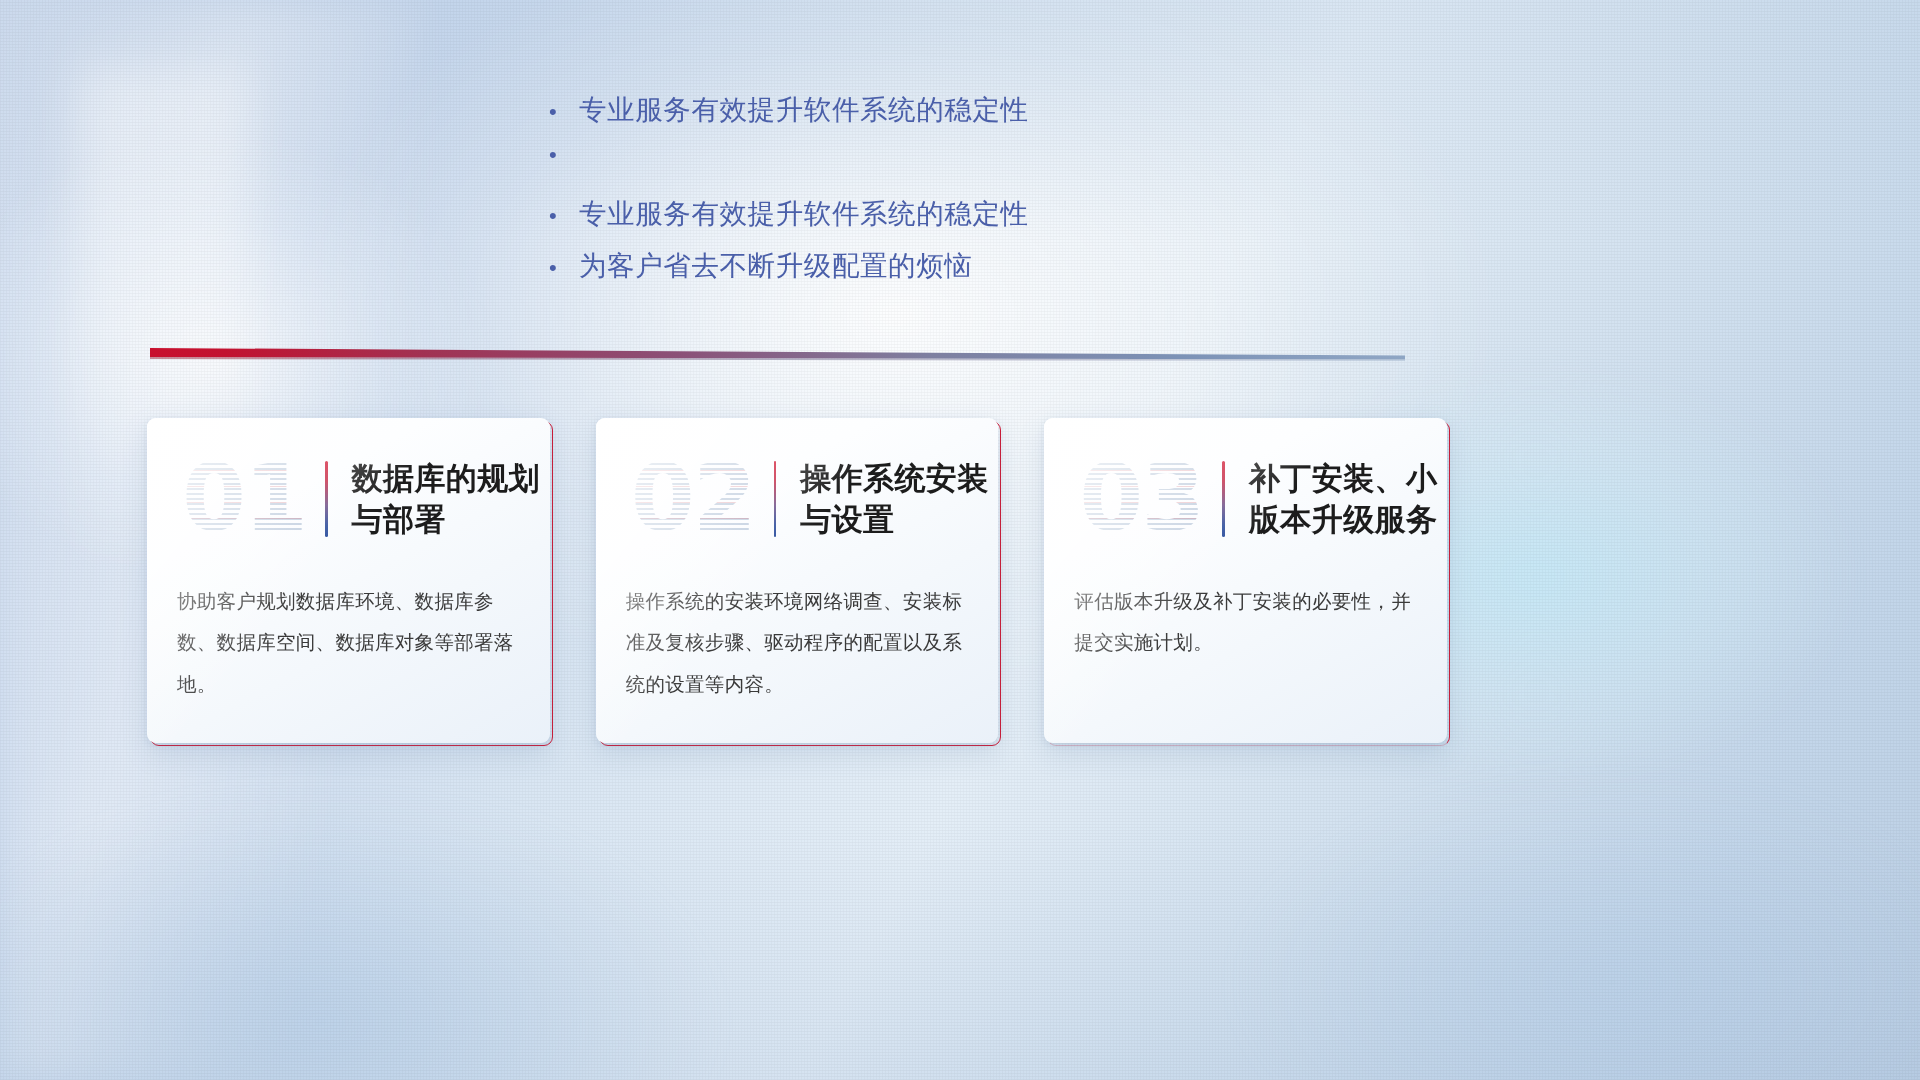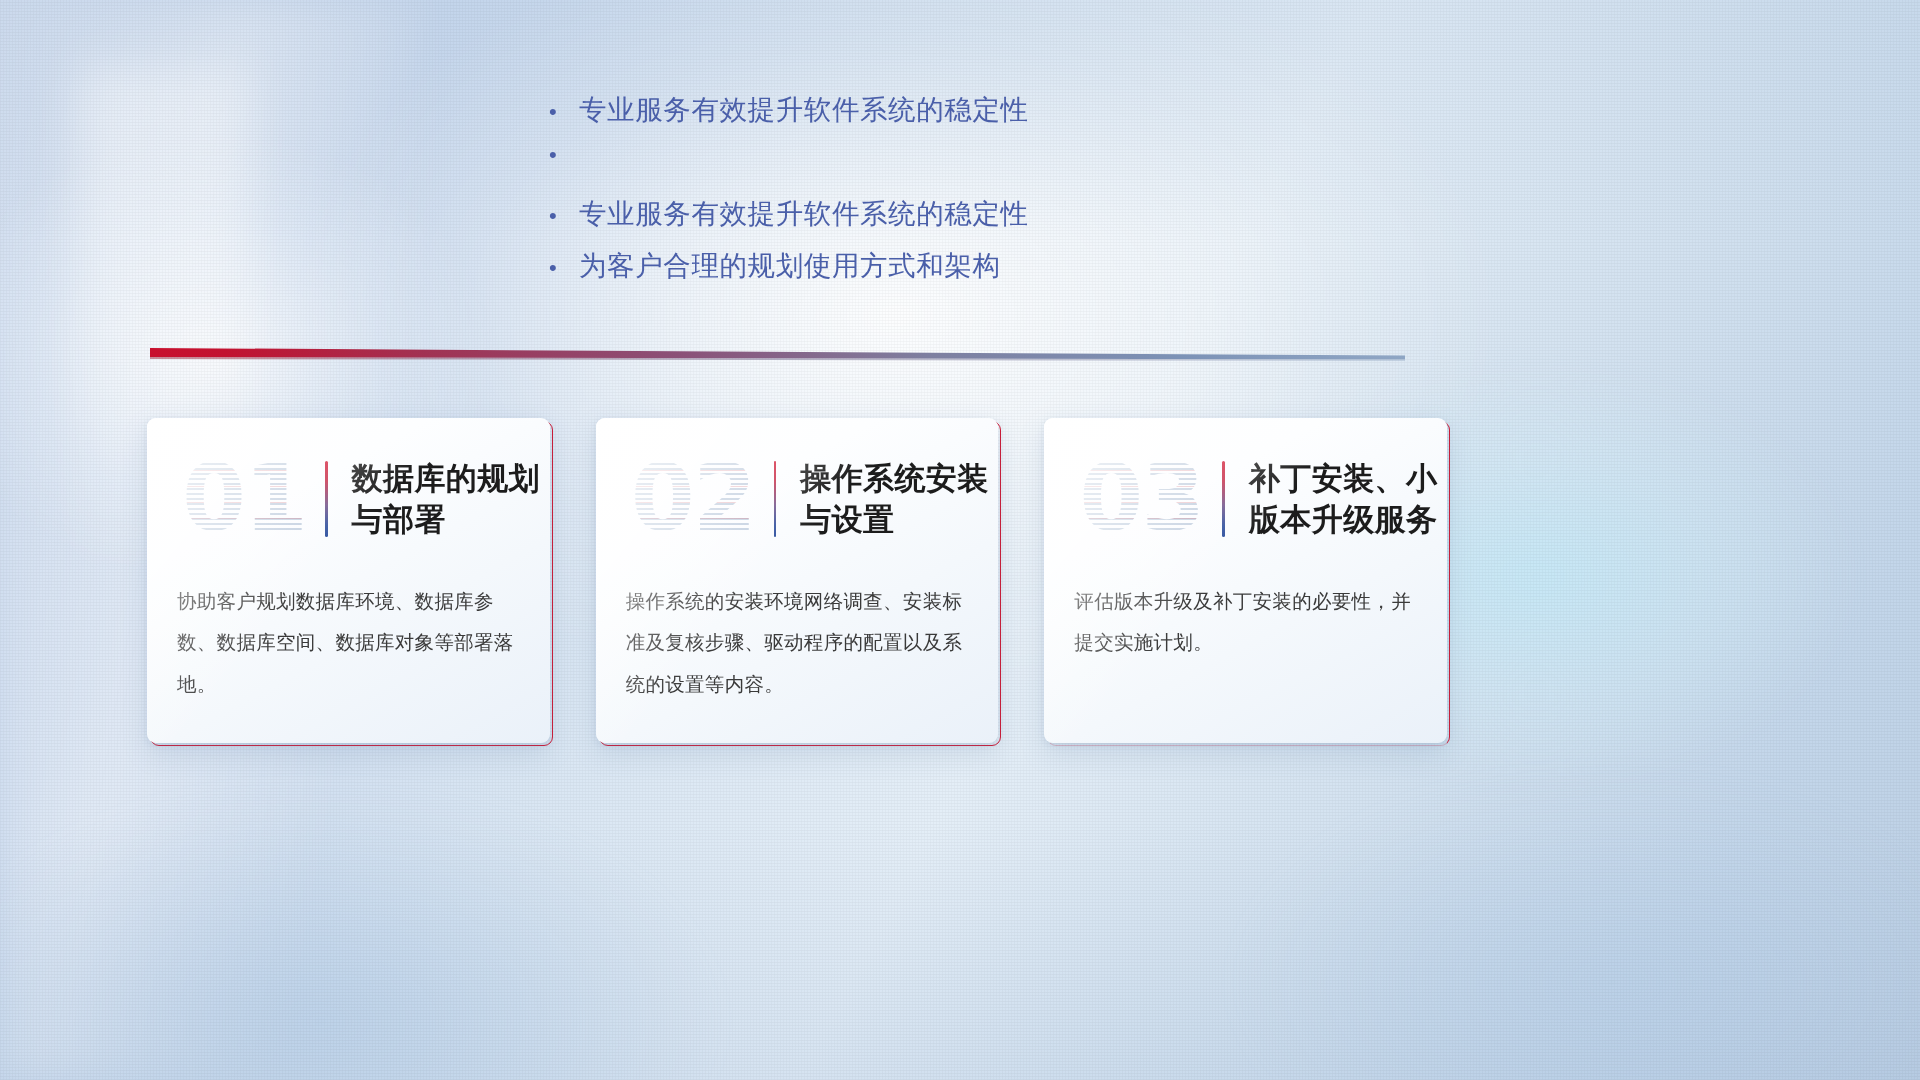--- a/index.html
+++ b/index.html
@@ -219,21 +219,21 @@
     </div>
     <div class="bullet-row">
       <span class="bullet-dot">•</span>
     </div>
     <div class="bullet-row">
       <span class="bullet-dot">•</span>
       <span class="bullet-text">专业服务有效提升软件系统的稳定性</span>
     </div>
     <div class="bullet-row">
       <span class="bullet-dot">•</span>
-      <span class="bullet-text">为客户合理的规划使用方式和架构</span>
+      <span class="bullet-text">为客户省去不断升级配置的烦恼</span>
     </div>
   </div>
 
   <div class="divider-wrap">
     <svg class="divider-shape" viewBox="0 0 1255 22" preserveAspectRatio="none">
       <defs>
         <linearGradient id="divGrad" x1="0" y1="0" x2="1" y2="0">
           <stop offset="0" stop-color="#c8102e"></stop>
           <stop offset="0.06" stop-color="#c21230"></stop>
           <stop offset="0.22" stop-color="#a13253"></stop>

